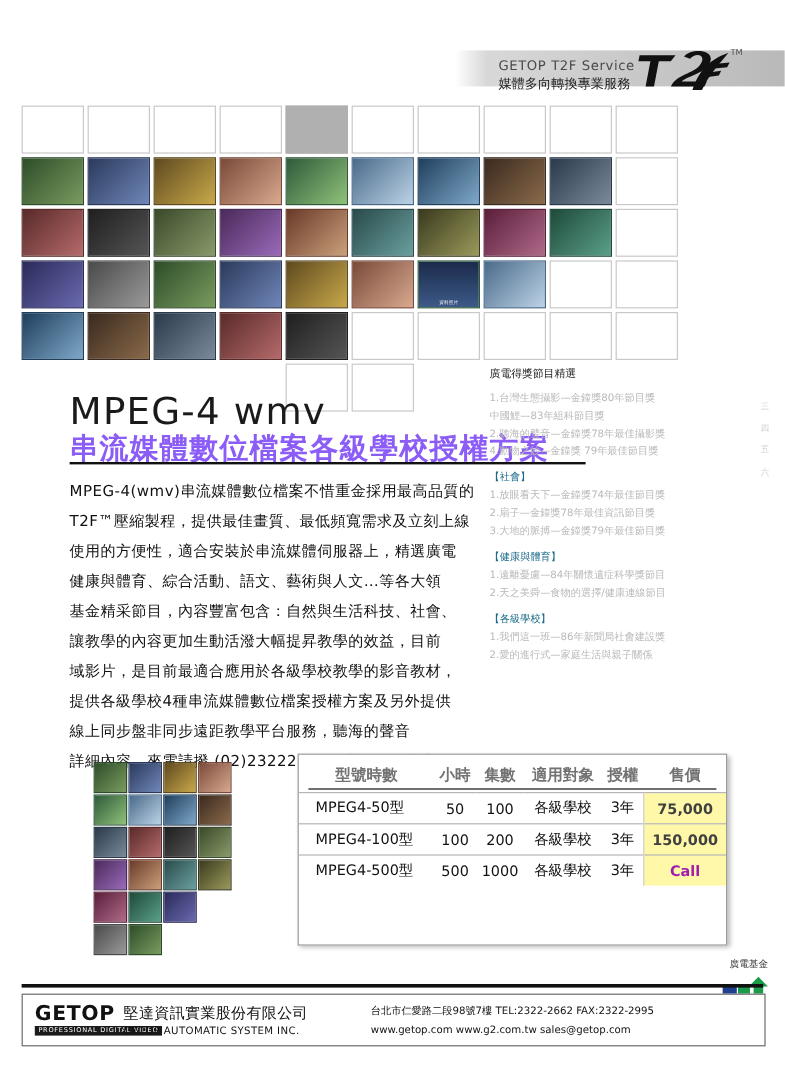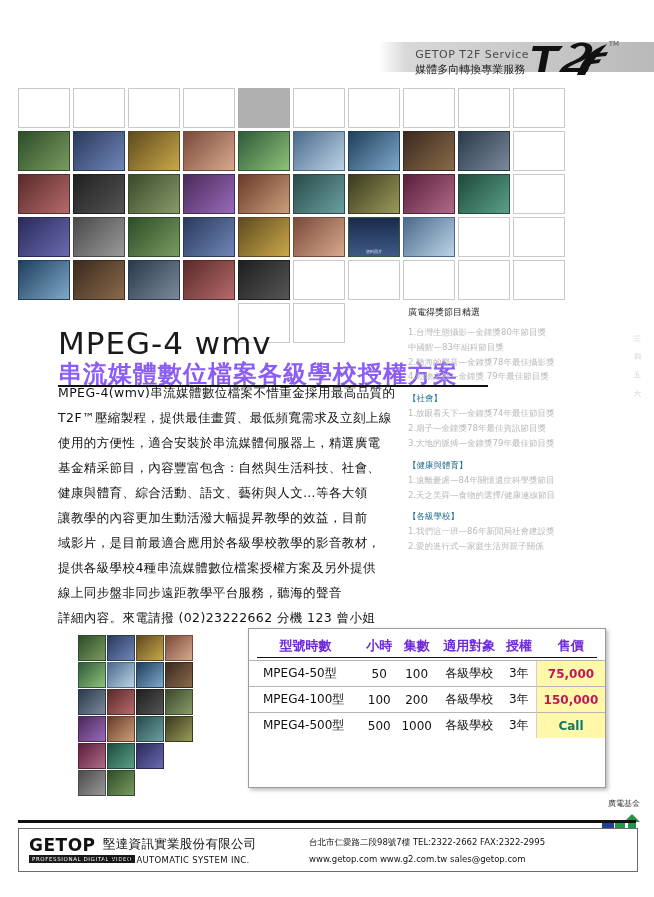--- a/index.html
+++ b/index.html
@@ -51,21 +51,21 @@
   .title2{
     position:absolute;left:58px;top:358px;
     font-size:24px;color:#8b5cf6;letter-spacing:1px;font-weight:bold;
   }
   .title-underline{
     position:absolute;left:58px;top:385px;width:430px;height:2px;background:#111;
   }
 
   
   .body-copy{
-    position:absolute;left:58px;top:380px;width:360px;
+    position:absolute;left:58px;top:396px;width:360px;
     font-size:12.5px;color:#111;line-height:2.0;
     letter-spacing:.4px;
   }
   .body-copy p{margin:0;}
 
   
   .awards{
     position:absolute;left:408px;top:305px;width:210px;
     font-size:8.5px;line-height:1.75;color:#6f6f6f;
   }
@@ -82,30 +82,30 @@
   .mini{position:absolute;width:28px;height:26px;border:1px solid #d2d2d2;box-sizing:border-box;overflow:hidden;}
 
   
   .table-wrap{
     position:absolute;left:248px;top:628px;width:356px;height:158px;
     background:#ffffff;border:1px solid #9b9b9b;
     box-shadow:2px 2px 4px rgba(0,0,0,.28);
   }
   table.pt{border-collapse:collapse;width:100%;margin-top:4px;}
   table.pt th{
-    font-size:13px;color:#6d28d9;font-weight:bold;padding:4px 2px 5px;
+    font-size:13px;color:#737373;font-weight:bold;padding:4px 2px 5px;
     text-align:center;white-space:nowrap;
   }
   table.pt td{
     font-size:12px;color:#111;padding:4px 2px;text-align:center;white-space:nowrap;
     border-top:1px solid #b5b5b5;
   }
   table.pt td.model{text-align:left;padding-left:14px;}
-  table.pt td.price{background:#fff8a8;font-weight:bold;color:#be185d;border-left:1px solid #cfcfcf;}
-  table.pt td.call{background:#fff8a8;font-weight:bold;color:#0f766e;border-left:1px solid #cfcfcf;}
+  table.pt td.price{background:#fff8a8;font-weight:bold;color:#404040;border-left:1px solid #cfcfcf;}
+  table.pt td.call{background:#fff8a8;font-weight:bold;color:#a21caf;border-left:1px solid #cfcfcf;}
   .th-rule{position:absolute;left:8px;right:8px;top:28px;height:1px;background:#111;}
 
   
   .gt-block{position:absolute;left:602px;top:812px;}
   .gt-cap{position:absolute;left:608px;top:798px;font-size:8px;color:#333;}
 
   
   .footer{
     position:absolute;left:18px;top:828px;width:618px;height:42px;
     border:1px solid #6b6b6b;background:#ffffff;
@@ -203,22 +203,22 @@
     </div>
 
   <div class="title1">MPEG-4  wmv</div>
   <div class="title2">串流媒體數位檔案各級學校授權方案</div>
   <div class="title-underline"></div>
 
   <div class="body-copy" id="bodycopy">
       <p>MPEG-4(wmv)串流媒體數位檔案不惜重金採用最高品質的</p>
       <p>T2F™壓縮製程，提供最佳畫質、最低頻寬需求及立刻上線</p>
       <p>使用的方便性，適合安裝於串流媒體伺服器上，精選廣電</p>
+      <p>健康與體育、綜合活動、語文、藝術與人文…等各大領</p>
       <p>基金精采節目，內容豐富包含：自然與生活科技、社會、</p>
-      <p>健康與體育、綜合活動、語文、藝術與人文…等各大領</p>
       <p>讓教學的內容更加生動活潑大幅提昇教學的效益，目前</p>
       <p>域影片，是目前最適合應用於各級學校教學的影音教材，</p>
       <p>提供各級學校4種串流媒體數位檔案授權方案及另外提供</p>
       <p>線上同步盤非同步遠距教學平台服務，聽海的聲音</p>
       <p>詳細內容。來電請撥  (02)23222662  分機  123  曾小姐</p>
     </div>
 
   <div class="awards">
     <div class="awards-title">廣電得獎節目精選</div>
     <div id="awards-groups">

